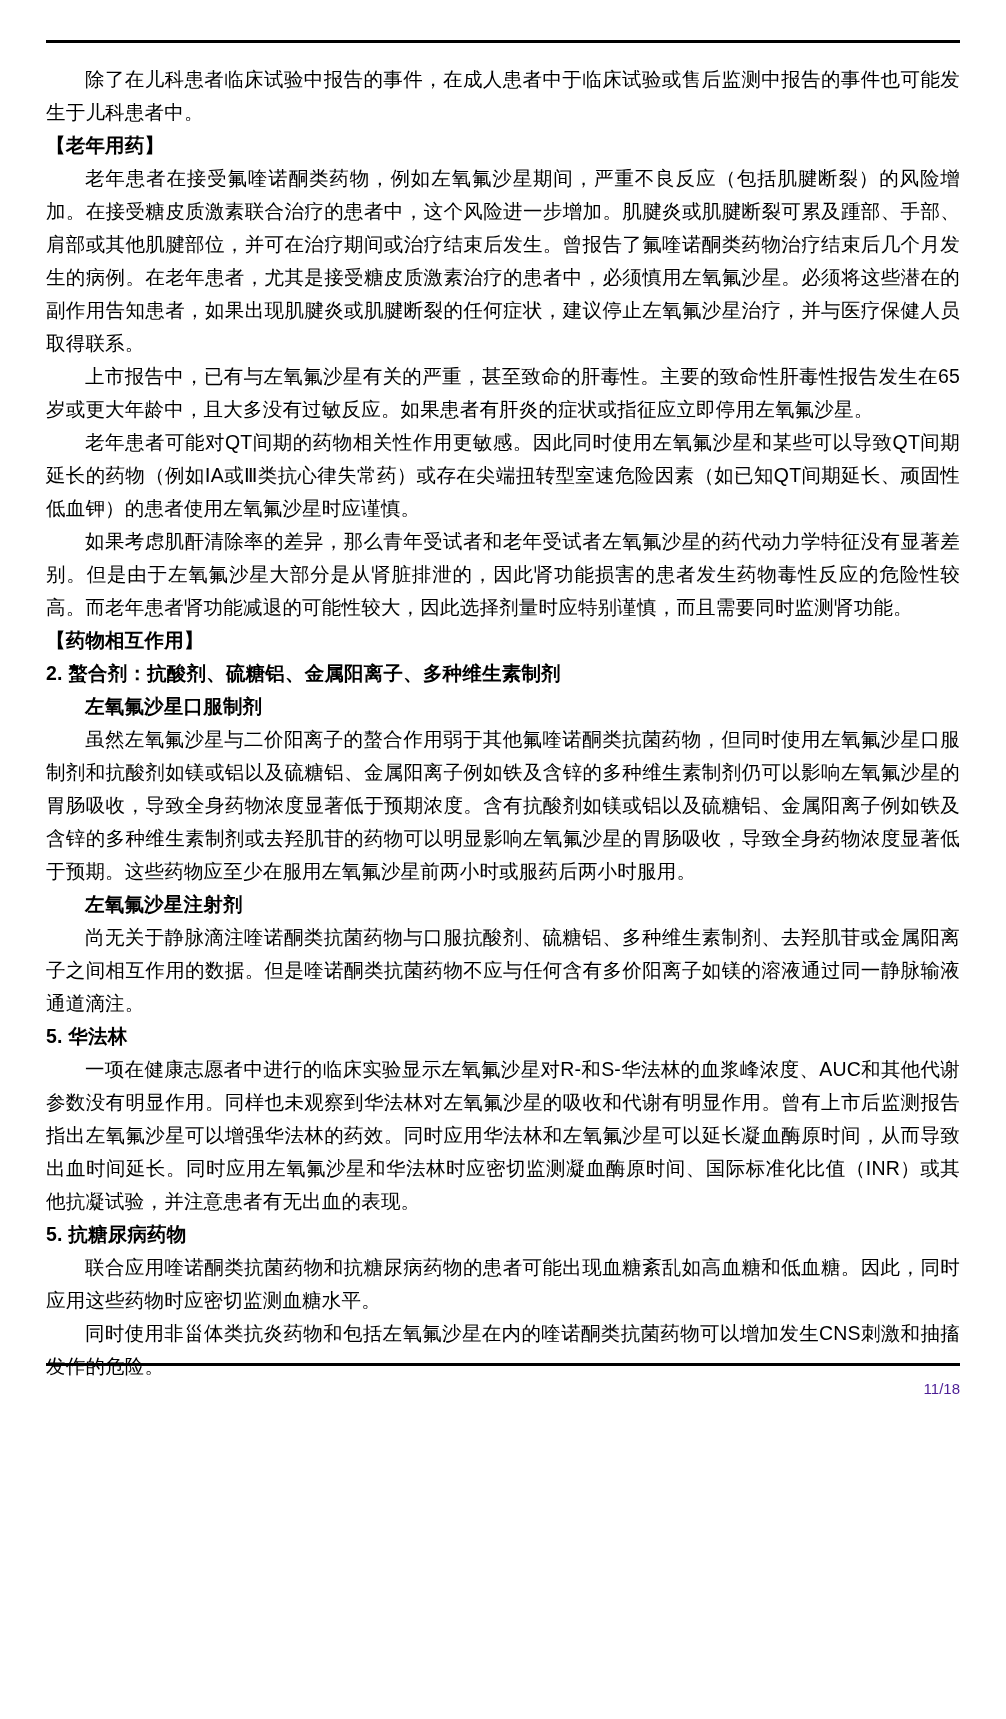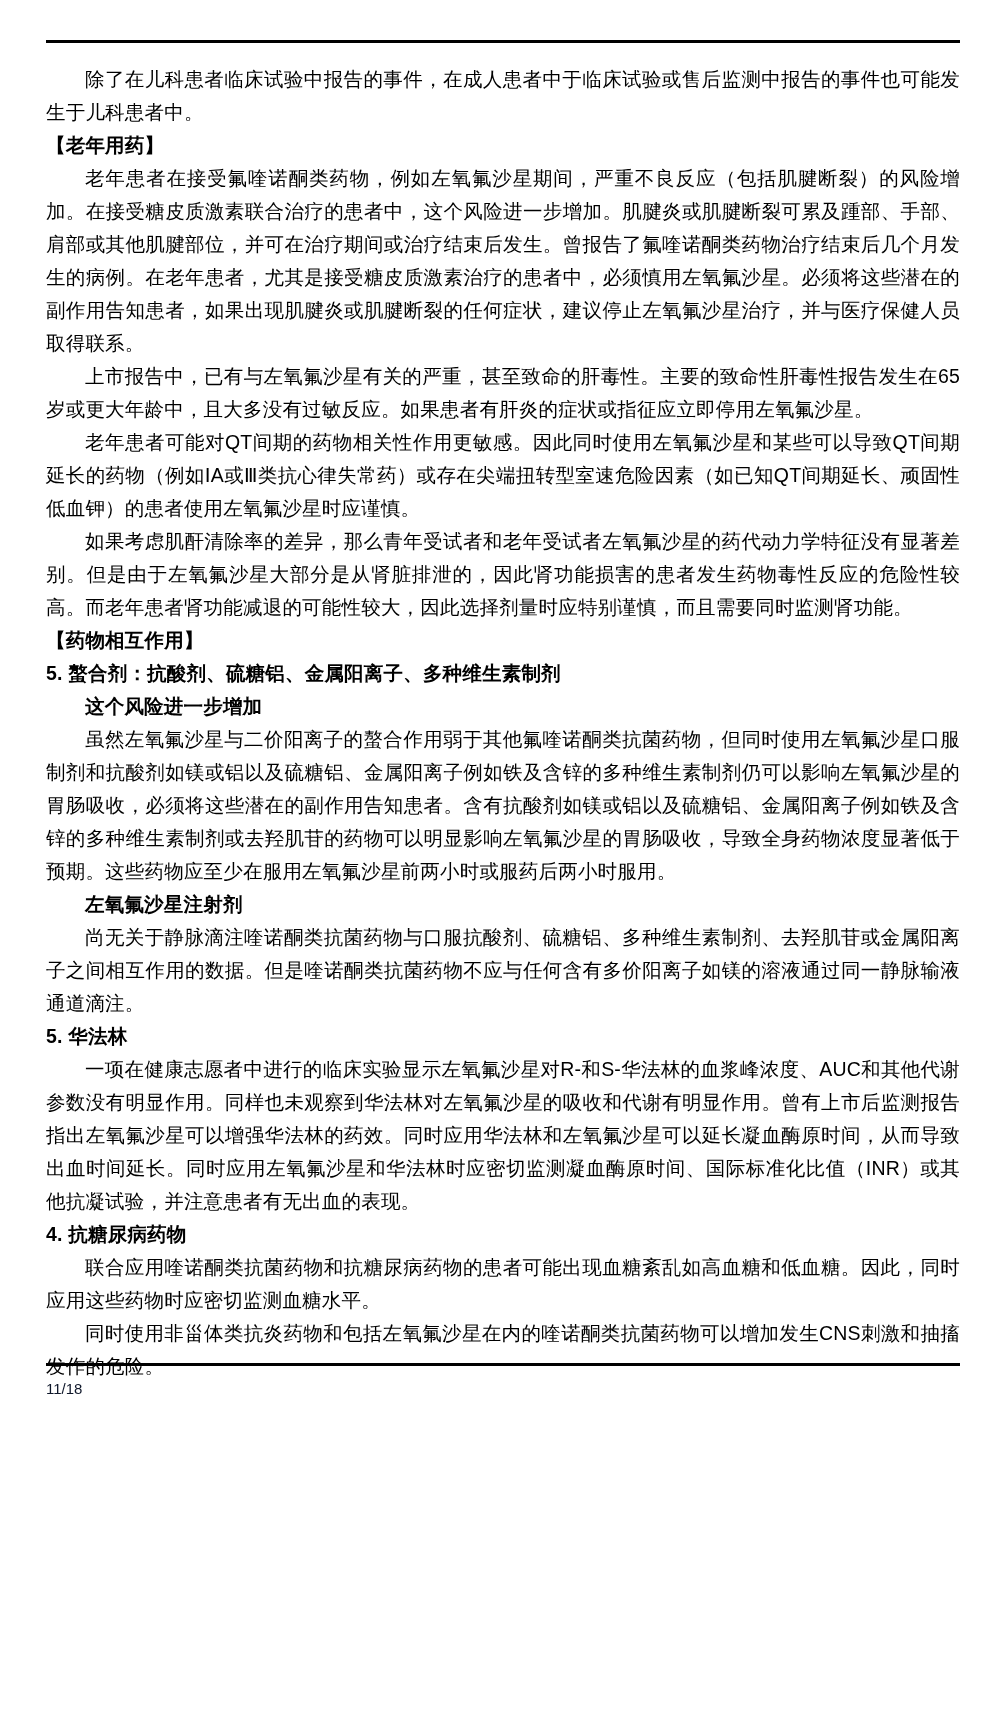--- a/index.html
+++ b/index.html
@@ -55,48 +55,48 @@
     left: 46px;
     bottom: 44px;
     width: 914px;
   }
   .footer .rule {
     height: 3px;
     background: #000000;
     margin-bottom: 14px;
   }
   .page-num {
-    text-align: left;
+    text-align: right;
     font-size: 15px;
-    color: #0f172a;
+    color: #4c1d95;
     font-family: "Liberation Sans", sans-serif;
   }
 </style>
 </head>
 <body>
 
 <div class="page">
   <div class="content">
     <div class="rule"></div>
     <div class="body-area">
         <p class="indent">除了在儿科患者临床试验中报告的事件，在成人患者中于临床试验或售后监测中报告的事件也可能发生于儿科患者中。</p>
         <p class="heading">【老年用药】</p>
         <p class="indent">老年患者在接受氟喹诺酮类药物，例如左氧氟沙星期间，严重不良反应（包括肌腱断裂）的风险增加。在接受糖皮质激素联合治疗的患者中，这个风险进一步增加。肌腱炎或肌腱断裂可累及踵部、手部、肩部或其他肌腱部位，并可在治疗期间或治疗结束后发生。曾报告了氟喹诺酮类药物治疗结束后几个月发生的病例。在老年患者，尤其是接受糖皮质激素治疗的患者中，必须慎用左氧氟沙星。必须将这些潜在的副作用告知患者，如果出现肌腱炎或肌腱断裂的任何症状，建议停止左氧氟沙星治疗，并与医疗保健人员取得联系。</p>
         <p class="indent">上市报告中，已有与左氧氟沙星有关的严重，甚至致命的肝毒性。主要的致命性肝毒性报告发生在65岁或更大年龄中，且大多没有过敏反应。如果患者有肝炎的症状或指征应立即停用左氧氟沙星。</p>
         <p class="indent">老年患者可能对QT间期的药物相关性作用更敏感。因此同时使用左氧氟沙星和某些可以导致QT间期延长的药物（例如ⅠA或Ⅲ类抗心律失常药）或存在尖端扭转型室速危险因素（如已知QT间期延长、顽固性低血钾）的患者使用左氧氟沙星时应谨慎。</p>
         <p class="indent">如果考虑肌酐清除率的差异，那么青年受试者和老年受试者左氧氟沙星的药代动力学特征没有显著差别。但是由于左氧氟沙星大部分是从肾脏排泄的，因此肾功能损害的患者发生药物毒性反应的危险性较高。而老年患者肾功能减退的可能性较大，因此选择剂量时应特别谨慎，而且需要同时监测肾功能。</p>
         <p class="heading">【药物相互作用】</p>
-        <p class="heading">5. 螯合剂：抗酸剂、硫糖铝、金属阳离子、多种维生素制剂</p>
-        <p class="sub-bold">这个风险进一步增加</p>
-        <p class="indent">虽然左氧氟沙星与二价阳离子的螯合作用弱于其他氟喹诺酮类抗菌药物，但同时使用左氧氟沙星口服制剂和抗酸剂如镁或铝以及硫糖铝、金属阳离子例如铁及含锌的多种维生素制剂仍可以影响左氧氟沙星的胃肠吸收，必须将这些潜在的副作用告知患者。含有抗酸剂如镁或铝以及硫糖铝、金属阳离子例如铁及含锌的多种维生素制剂或去羟肌苷的药物可以明显影响左氧氟沙星的胃肠吸收，导致全身药物浓度显著低于预期。这些药物应至少在服用左氧氟沙星前两小时或服药后两小时服用。</p>
+        <p class="heading">2. 螯合剂：抗酸剂、硫糖铝、金属阳离子、多种维生素制剂</p>
+        <p class="sub-bold">左氧氟沙星口服制剂</p>
+        <p class="indent">虽然左氧氟沙星与二价阳离子的螯合作用弱于其他氟喹诺酮类抗菌药物，但同时使用左氧氟沙星口服制剂和抗酸剂如镁或铝以及硫糖铝、金属阳离子例如铁及含锌的多种维生素制剂仍可以影响左氧氟沙星的胃肠吸收，导致全身药物浓度显著低于预期浓度。含有抗酸剂如镁或铝以及硫糖铝、金属阳离子例如铁及含锌的多种维生素制剂或去羟肌苷的药物可以明显影响左氧氟沙星的胃肠吸收，导致全身药物浓度显著低于预期。这些药物应至少在服用左氧氟沙星前两小时或服药后两小时服用。</p>
         <p class="sub-bold">左氧氟沙星注射剂</p>
         <p class="indent">尚无关于静脉滴注喹诺酮类抗菌药物与口服抗酸剂、硫糖铝、多种维生素制剂、去羟肌苷或金属阳离子之间相互作用的数据。但是喹诺酮类抗菌药物不应与任何含有多价阳离子如镁的溶液通过同一静脉输液通道滴注。</p>
         <p class="heading">5. 华法林</p>
         <p class="indent">一项在健康志愿者中进行的临床实验显示左氧氟沙星对R-和S-华法林的血浆峰浓度、AUC和其他代谢参数没有明显作用。同样也未观察到华法林对左氧氟沙星的吸收和代谢有明显作用。曾有上市后监测报告指出左氧氟沙星可以增强华法林的药效。同时应用华法林和左氧氟沙星可以延长凝血酶原时间，从而导致出血时间延长。同时应用左氧氟沙星和华法林时应密切监测凝血酶原时间、国际标准化比值（INR）或其他抗凝试验，并注意患者有无出血的表现。</p>
-        <p class="heading">4. 抗糖尿病药物</p>
+        <p class="heading">5. 抗糖尿病药物</p>
         <p class="indent">联合应用喹诺酮类抗菌药物和抗糖尿病药物的患者可能出现血糖紊乱如高血糖和低血糖。因此，同时应用这些药物时应密切监测血糖水平。</p>
         <p class="indent">同时使用非甾体类抗炎药物和包括左氧氟沙星在内的喹诺酮类抗菌药物可以增加发生CNS刺激和抽搐发作的危险。</p>
       </div>
   </div>
   <div class="footer">
     <div class="rule"></div>
     <div class="page-num">11/18</div>
   </div>
 </div>
 

